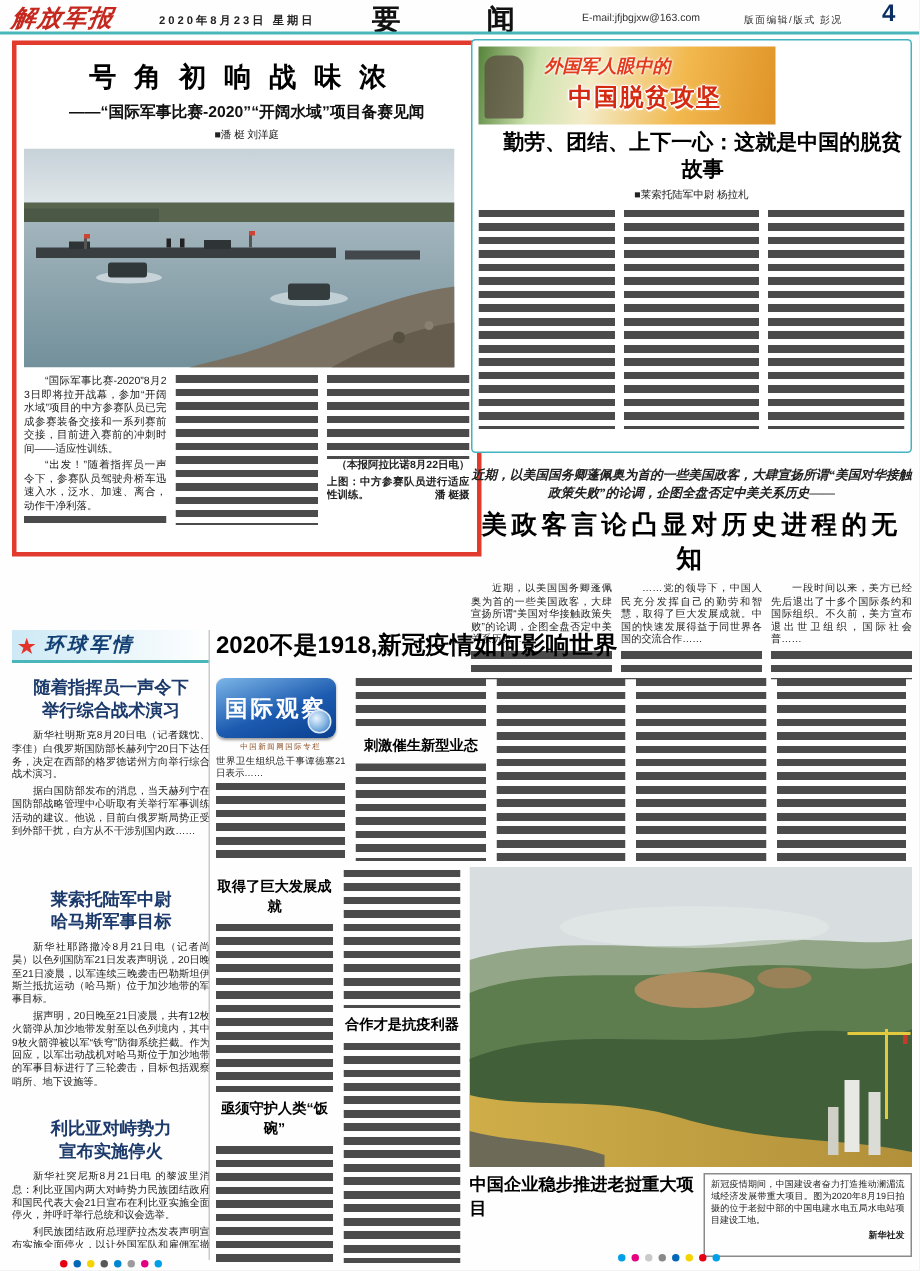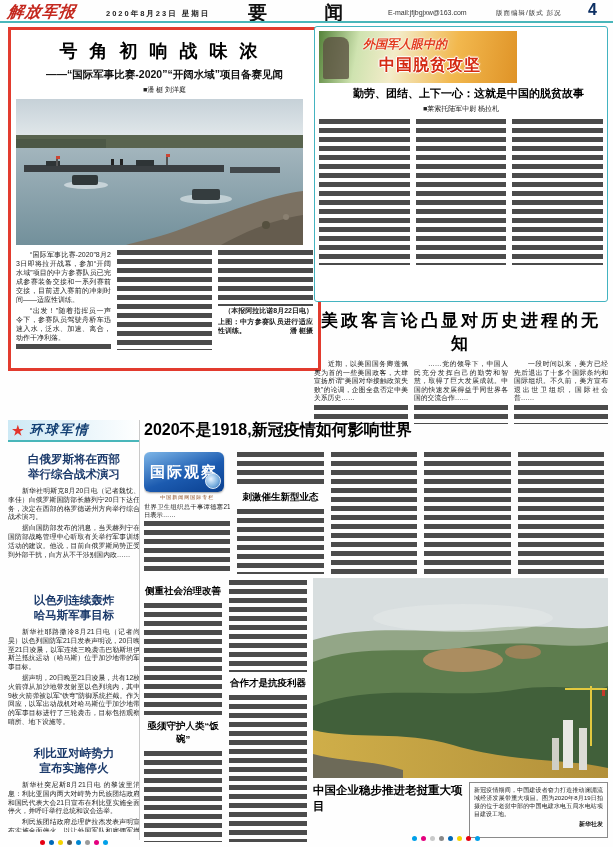--- a/index.html
+++ b/index.html
@@ -35,21 +35,21 @@
   .banner{position:relative;width:198px;height:52px;border:1px solid #cgc;
           background:linear-gradient(100deg,#55833a 0%,#cfe3b0 20%,#f3ecc9 38%,#f2b84e 68%,#df9327 100%);}
   .soldier{position:absolute;left:4px;top:6px;width:26px;height:42px;background:#5d5242;
            border-radius:8px 8px 2px 2px;opacity:.8;}
   .bl1{position:absolute;left:44px;top:5px;font-size:12px;font-weight:bold;font-style:italic;
        color:#e23b1d;text-shadow:0 0 2px #fff,0 0 2px #fff;}
   .bl2{position:absolute;left:60px;top:24px;font-size:16px;font-weight:bold;color:#d42a12;letter-spacing:1px;
        text-shadow:-1px 0 #fff,1px 0 #fff,0 -1px #fff,0 1px #fff,0 0 3px #fff;}
   .kicker{margin-top:5px;text-align:center;font-size:8.5px;font-family:"Liberation Serif",serif;
           font-style:italic;font-weight:bold;color:#222;}
-  .povh{margin-top:3px;text-align:center;font-size:11px;font-weight:bold;color:#000;margin-left:15px;}
+  .povh{margin-top:3px;text-align:center;font-size:14px;font-weight:bold;color:#000;margin-left:15px;}
   .povcols{display:flex;gap:6px;margin-top:5px;height:146px;overflow:hidden;}
   
   .usart{left:314px;top:306px;width:294px;height:266px;}
   .ush{margin-top:3px;text-align:center;font-size:17px;font-weight:bold;letter-spacing:3px;color:#000;}
   .uscols{display:flex;gap:6px;margin-top:5px;height:64px;overflow:hidden;}
   .uscols .bt{font-size:6.8px;line-height:8.6px;}
   
   .gmcol{left:8px;top:420px;width:132px;height:425px;display:flex;flex-direction:column;}
   .gmhead{display:flex;align-items:center;gap:4px;height:20px;padding-left:4px;
           background:linear-gradient(90deg,#cde9f5,#ffffff);border-bottom:2px solid #49b6ba;
@@ -169,20 +169,21 @@
       <div class="col">
           <div class="sim" style="height:100%"></div>
         </div>
       <div class="col">
           <div class="sim" style="height:100%"></div>
         </div>
     </div>
   </div>
 
   <div class="abs usart">
+    <div class="kicker">近期，以美国国务卿蓬佩奥为首的一些美国政客，大肆宣扬所谓“美国对华接触政策失败”的论调，企图全盘否定中美关系历史——</div>
     <div class="ush">美政客言论凸显对历史进程的无知</div>
     <div class="uscols">
       <div class="col">
         <p class="bt">近期，以美国国务卿蓬佩奥为首的一些美国政客，大肆宣扬所谓“美国对华接触政策失败”的论调，企图全盘否定中美关系历史……</p>
         <div class="sim simfill"></div>
       </div>
       <div class="col">
         <p class="bt">……党的领导下，中国人民充分发挥自己的勤劳和智慧，取得了巨大发展成就。中国的快速发展得益于同世界各国的交流合作……</p>
         <div class="sim simfill"></div>
       </div>
@@ -192,29 +193,29 @@
       </div>
     </div>
   </div>
 
   <div class="abs gmcol">
     <div class="gmhead">
       <span class="gmstar">★</span>
       <span>环球军情</span>
     </div>
     <div class="gmtitle">
-      <div>白俄罗斯将在西部</div>
+      <div>随着指挥员一声令下</div>
       <div>举行综合战术演习</div>
     </div>
     <div class="gmbody" style="height:96px">
       <p class="bt">新华社明斯克8月20日电（记者魏忱、李佳）白俄罗斯国防部长赫列宁20日下达任务，决定在西部的格罗德诺州方向举行综合战术演习。</p>
       <p class="bt">据白国防部发布的消息，当天赫列宁在国防部战略管理中心听取有关举行军事训练活动的建议。他说，目前白俄罗斯局势正受到外部干扰，白方从不干涉别国内政……</p>
     </div>
     <div class="gmtitle">
-      <div>以色列连续轰炸</div>
+      <div>莱索托陆军中尉</div>
       <div>哈马斯军事目标</div>
     </div>
     <div class="gmbody" style="height:108px">
       <p class="bt">新华社耶路撒冷8月21日电（记者尚昊）以色列国防军21日发表声明说，20日晚至21日凌晨，以军连续三晚袭击巴勒斯坦伊斯兰抵抗运动（哈马斯）位于加沙地带的军事目标。</p>
       <p class="bt">据声明，20日晚至21日凌晨，共有12枚火箭弹从加沙地带发射至以色列境内，其中9枚火箭弹被以军“铁穹”防御系统拦截。作为回应，以军出动战机对哈马斯位于加沙地带的军事目标进行了三轮袭击，目标包括观察哨所、地下设施等。</p>
     </div>
     <div class="gmtitle">
       <div>利比亚对峙势力</div>
       <div>宣布实施停火</div>
     </div>
@@ -257,21 +258,21 @@
       </div>
     <div class="iwcol">
         <div class="sim" style="height:100%"></div>
       </div>
     <div class="iwcol">
         <div class="sim" style="height:100%"></div>
       </div>
   </div>
   <div class="abs iwband2">
     <div class="iwcol">
-      <div class="sh">侧重社会治理改善</div>
+      <div class="sh">取得了巨大发展成就</div>
       <div class="sim" style="height:112px"></div>
       <div class="sh">亟须守护人类“饭碗”</div>
       <div class="sim simfill"></div>
     </div>
     <div class="iwcol">
       <div class="sim" style="height:92px"></div>
       <div class="sh">合作才是抗疫利器</div>
       <div class="sim simfill"></div>
     </div>
   </div>

